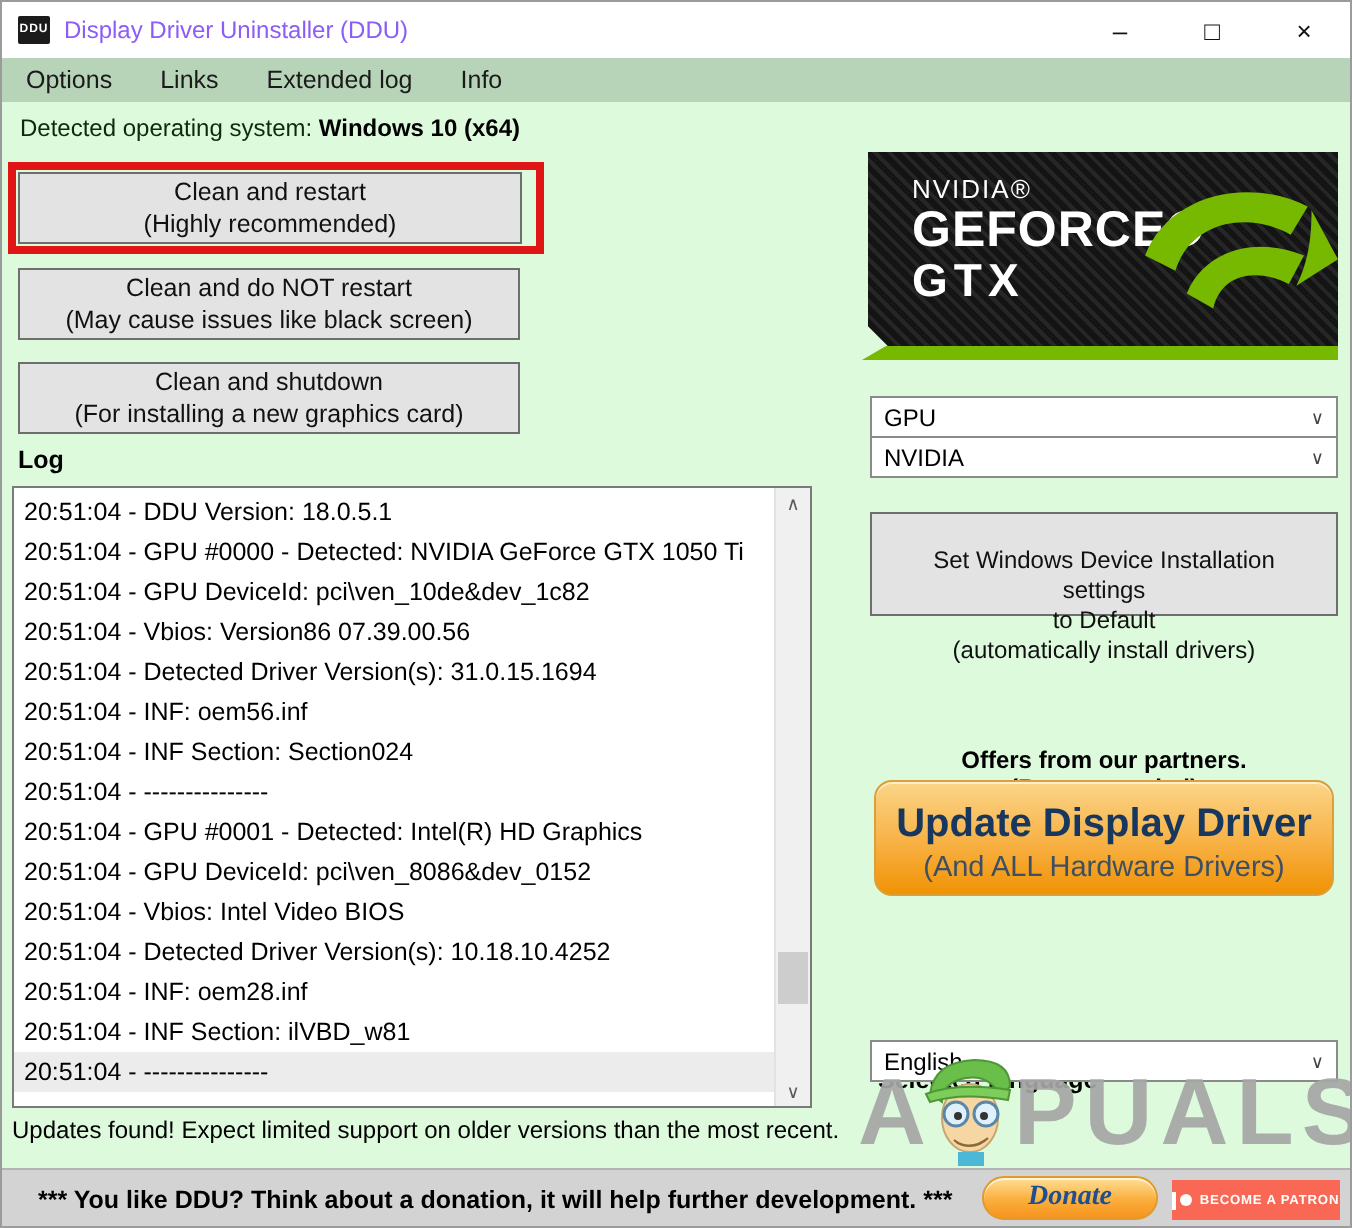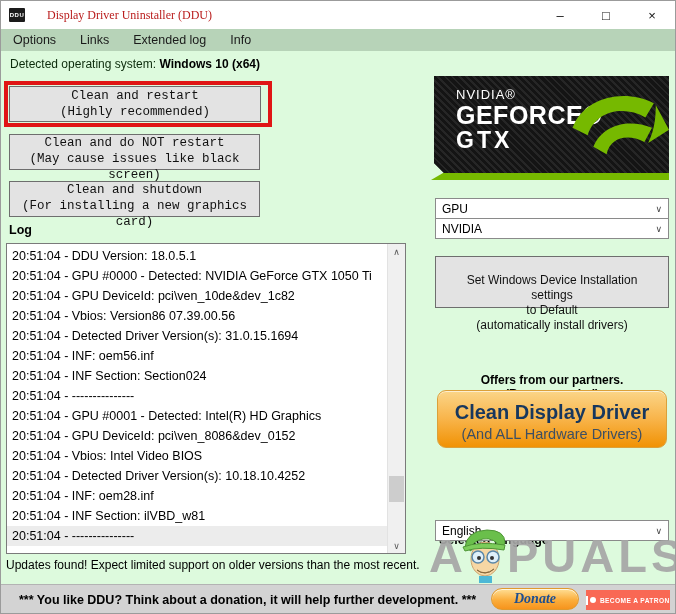--- a/index.html
+++ b/index.html
@@ -2,36 +2,36 @@
 <html><head>
 <meta charset="utf-8">
 <style>
   html,body{margin:0;padding:0;background:#f0f0f0;font-family:"Liberation Sans",sans-serif;}
   .window{position:relative;width:674px;height:612px;background:#ddfadd;border:1px solid #9b9b9b;overflow:hidden;}
 
   
   .titlebar{position:absolute;left:0;top:0;width:100%;height:28px;background:#ffffff;display:flex;align-items:center;}
   .app-icon{width:16px;height:14px;margin-left:8px;background:#1b1b1b;color:#fff;font-size:6px;font-weight:bold;
             display:flex;align-items:center;justify-content:center;letter-spacing:.5px;border-radius:1px;}
-  .title-text{margin-left:22px;font-size:12px;color:#b91c1c;font-family:Liberation Serif, serif;}
+  .title-text{margin-left:7px;font-size:12px;color:#8b5cf6;}
   .win-controls{position:absolute;right:0;top:0;height:28px;display:flex;}
   .win-btn{width:46px;height:28px;display:flex;align-items:center;justify-content:center;font-size:13px;color:#111;cursor:default;}
 
   
   .menubar{position:absolute;left:0;top:28px;width:100%;height:22px;background:#b7d3b8;display:flex;align-items:center;padding-left:8px;box-sizing:border-box;}
   .menu-item{font-size:12.5px;color:#1a1a1a;margin-right:16px;padding:2px 4px;}
 
   
   .os-line{position:absolute;left:9px;top:56px;font-size:12px;color:#0c2b0c;}
   .os-line b{color:#000;}
 
   
   .red-box{position:absolute;left:3px;top:80px;width:260px;height:38px;border:4px solid #e01515;z-index:5;}
   .action-btn{position:absolute;left:8px;width:251px;height:36px;background:#e3e3e3;border:1px solid #6e6e6e;
-              font-family:Liberation Mono, monospace;font-size:12.5px;color:#111;line-height:16px;padding:0;text-align:center;}
+              font-family:Liberation Sans, sans-serif;font-size:12.5px;color:#111;line-height:16px;padding:0;text-align:center;}
   .btn1{top:85px;width:252px;}
   .btn2{top:133px;}
   .btn3{top:180px;}
 
   
   .log-label{position:absolute;left:8px;top:222px;font-size:12.5px;font-weight:bold;color:#000;}
   .log-box{position:absolute;left:5px;top:242px;width:400px;height:311px;background:#ffffff;border:1px solid #7a7a7a;box-sizing:border-box;overflow:hidden;}
   .log-lines{position:absolute;left:0;top:2px;right:17px;}
   .log-line{font-size:12.5px;color:#000;line-height:20px;padding-left:5px;white-space:nowrap;}
   .log-line:last-child{background:#ececec;}
@@ -187,21 +187,21 @@
   </div>
 
   <button class="set-default-btn">
     <span>Set Windows Device Installation settings</span><br>
     <span>to Default</span><br>
     <span>(automatically install drivers)</span>
   </button>
 
   <div class="offers-label">Offers from our partners. (Recommended)</div>
   <button class="update-btn">
-    <span class="update-l1">Clean Display Driver</span>
+    <span class="update-l1">Update Display Driver</span>
     <span class="update-l2">(And ALL Hardware Drivers)</span>
   </button>
 
   <div class="lang-label">Selected language</div>
   <div class="combo combo-lang">
     <span>English</span>
     <span class="chev">∨</span>
   </div>
 
   <div class="watermark">

